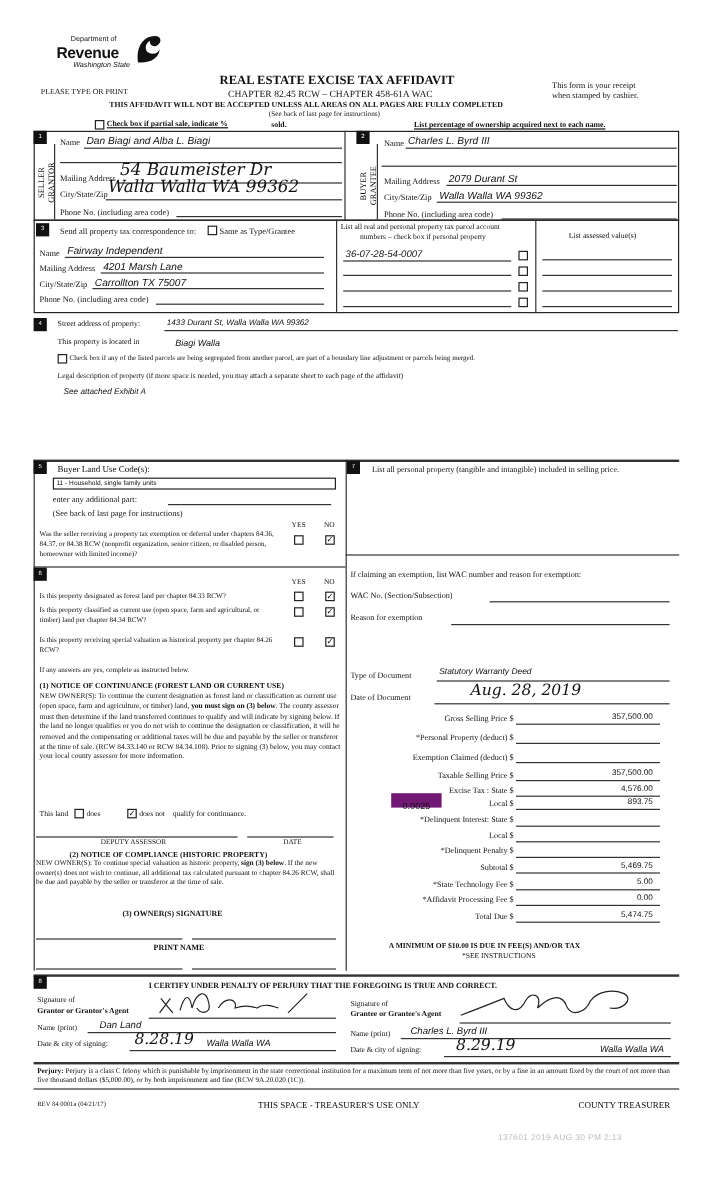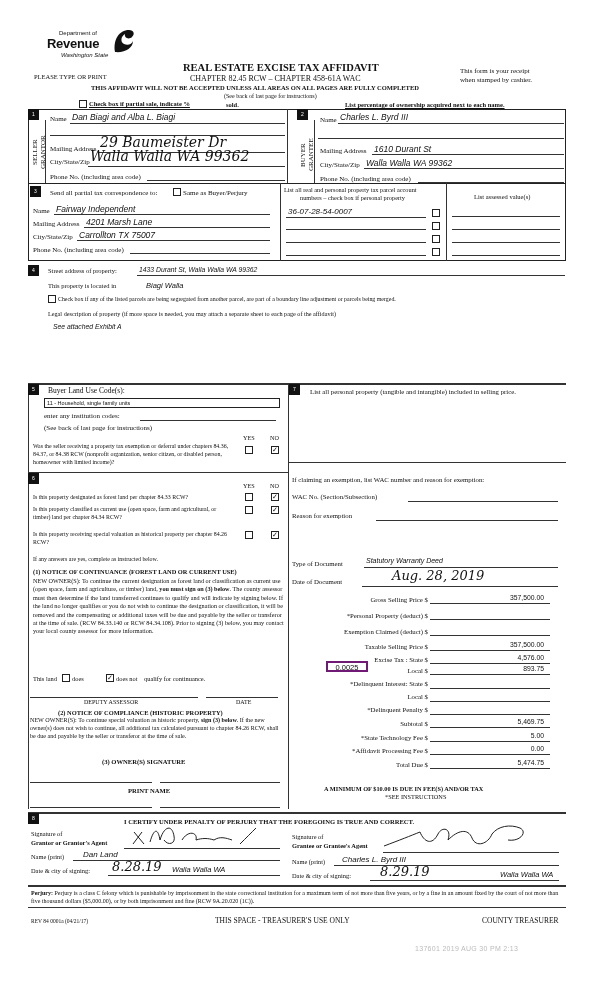--- a/index.html
+++ b/index.html
@@ -50,52 +50,52 @@
 <div class="num" style="left:28px;top:109px;">1</div>
 <div class="vline" style="left:45px;top:120px;height:63px;"></div>
 <div class="vert" style="left:31px;top:128px;height:48px;width:14px;">
   <span>SELLER</span><br><span>GRANTOR</span>
 </div>
 <div class="lbl" style="left:50px;top:115px;">Name</div>
 <div class="lbl fill" style="left:72px;top:112px;font-size:8.5px;">Dan Biagi and Alba L. Biagi</div>
 <div class="hline" style="left:70px;top:123px;width:215px;"></div>
 <div class="hline" style="left:50px;top:135px;width:235px;"></div>
 <div class="lbl" style="left:50px;top:145px;">Mailing Address</div>
-<div class="lbl hand" style="left:100px;top:134px;font-size:14px;">29 Baumeister Dr</div>
+<div class="lbl hand" style="left:100px;top:134px;font-size:14px;">54 Baumeister Dr</div>
 <div class="hline" style="left:98px;top:152px;width:187px;"></div>
 <div class="lbl" style="left:50px;top:158px;">City/State/Zip</div>
 <div class="lbl hand" style="left:90px;top:148px;font-size:14px;">Walla Walla WA 99362</div>
 <div class="hline" style="left:88px;top:166px;width:197px;"></div>
 <div class="lbl" style="left:50px;top:173px;">Phone No. (including area code)</div>
 <div class="hline" style="left:147px;top:180px;width:138px;"></div>
 
 <div class="vline" style="left:287px;top:109px;height:75px;"></div>
 <div class="num" style="left:297px;top:109px;">2</div>
 <div class="vline" style="left:314px;top:120px;height:63px;"></div>
 <div class="vert" style="left:299px;top:135px;height:40px;width:14px;">
   <span>BUYER</span><br><span>GRANTEE</span>
 </div>
 <div class="lbl" style="left:320px;top:116px;">Name</div>
 <div class="lbl fill" style="left:340px;top:112px;font-size:8.5px;">Charles L. Byrd III</div>
 <div class="hline" style="left:338px;top:123px;width:226px;"></div>
 <div class="hline" style="left:318px;top:138px;width:246px;"></div>
 <div class="lbl" style="left:320px;top:147px;">Mailing Address</div>
-<div class="lbl fill" style="left:374px;top:144px;font-size:8.5px;">1610 Durant St</div>
+<div class="lbl fill" style="left:374px;top:144px;font-size:8.5px;">2079 Durant St</div>
 <div class="hline" style="left:372px;top:154px;width:192px;"></div>
 <div class="lbl" style="left:320px;top:161px;">City/State/Zip</div>
 <div class="lbl fill" style="left:366px;top:158px;font-size:8.5px;">Walla Walla WA 99362</div>
 <div class="hline" style="left:364px;top:168px;width:200px;"></div>
 <div class="lbl" style="left:320px;top:175px;">Phone No. (including area code)</div>
 <div class="hline" style="left:418px;top:182px;width:146px;"></div>
 
 <div class="box" style="left:28px;top:183px;width:538px;height:78px;"></div>
 <div class="num" style="left:30px;top:186px;">3</div>
-<div class="lbl" style="left:50px;top:189px;">Send all partial tax correspondence to:</div>
+<div class="lbl" style="left:50px;top:189px;">Send all property tax correspondence to:</div>
 <div class="cb" style="left:173px;top:188px;"></div>
-<div class="lbl" style="left:183px;top:189px;">Same as Buyer/Perjury</div>
+<div class="lbl" style="left:183px;top:189px;">Same as Type/Grantee</div>
 <div class="lbl" style="left:33px;top:207px;">Name</div>
 <div class="lbl fill" style="left:56px;top:204px;font-size:8.5px;">Fairway Independent</div>
 <div class="hline" style="left:54px;top:214px;width:216px;"></div>
 <div class="lbl" style="left:33px;top:220px;">Mailing Address</div>
 <div class="lbl fill" style="left:86px;top:217px;font-size:8.5px;">4201 Marsh Lane</div>
 <div class="hline" style="left:84px;top:227px;width:186px;"></div>
 <div class="lbl" style="left:33px;top:233px;">City/State/Zip</div>
 <div class="lbl fill" style="left:79px;top:230px;font-size:8.5px;">Carrollton TX 75007</div>
 <div class="hline" style="left:77px;top:240px;width:193px;"></div>
 <div class="lbl" style="left:33px;top:246px;">Phone No. (including area code)</div>
@@ -142,21 +142,21 @@
 
 <div class="hline" style="left:28px;top:383px;width:538px;border-top:2px solid #333;"></div>
 <div class="vline" style="left:288px;top:383px;height:426px;"></div>
 <div class="vline" style="left:28px;top:383px;height:426px;"></div>
 
 <div class="num" style="left:28px;top:384px;">5</div>
 <div class="lbl" style="left:48px;top:386px;font-size:7.5px;">Buyer Land Use Code(s):</div>
 <div class="abs sans" style="left:44px;top:398px;width:236px;height:10px;border:1px solid #222;font-size:5.5px;line-height:8px;padding-left:2px;">
   <span>11 - Household, single family units</span>
 </div>
-<div class="lbl" style="left:44px;top:412px;font-size:7px;">enter any institution codes:</div>
+<div class="lbl" style="left:44px;top:412px;font-size:7px;">enter any additional part:</div>
 <div class="hline" style="left:140px;top:420px;width:136px;"></div>
 <div class="lbl" style="left:44px;top:424px;font-size:7px;">(See back of last page for instructions)</div>
 <div class="lbl" style="left:243px;top:434px;font-size:6.2px;">YES</div>
 <div class="lbl" style="left:270px;top:434px;font-size:6.2px;">NO</div>
 <div class="para" style="left:33px;top:442px;width:210px;font-size:5.9px;line-height:8px;">Was the seller receiving a property tax exemption or deferral under chapters 84.36, 84.37, or 84.38 RCW (nonprofit organization, senior citizen, or disabled person, homeowner with limited income)?</div>
 <div class="cb" style="left:245px;top:446px;"></div>
 <div class="cb" style="left:271px;top:446px;">✓</div>
 
 <div class="hline" style="left:28px;top:472px;width:260px;"></div>
 <div class="num" style="left:28px;top:473px;">6</div>
@@ -228,21 +228,21 @@
 <div class="amtline" style="left:430px;top:635px;"></div>
 
 <div class="lbl right" style="left:298px;top:643px;width:130px;font-size:6.8px;">Taxable Selling Price $</div>
 <div class="amt" style="left:432px;top:641px;">357,500.00</div>
 <div class="amtline" style="left:430px;top:650px;"></div>
 
 <div class="lbl right" style="left:298px;top:656px;width:130px;font-size:6.8px;">Excise Tax : State $</div>
 <div class="amt" style="left:432px;top:654px;">4,576.00</div>
 <div class="amtline" style="left:430px;top:663px;"></div>
 
-<div class="abs sans" style="left:326px;top:661px;width:42px;height:11px;border:2px solid #701a75;font-size:7.5px;text-align:center;line-height:9px;">
+<div class="abs sans" style="left:326px;top:661px;width:42px;height:11px;border:6px solid #701a75;font-size:7.5px;text-align:center;line-height:9px;">
   <span>0.0025</span>
 </div>
 <div class="lbl right" style="left:370px;top:667px;width:58px;font-size:6.8px;">Local $</div>
 <div class="amt" style="left:432px;top:665px;">893.75</div>
 <div class="amtline" style="left:430px;top:674px;"></div>
 
 <div class="lbl right" style="left:298px;top:680px;width:130px;font-size:6.8px;">*Delinquent Interest: State $</div>
 <div class="amtline" style="left:430px;top:688px;"></div>
 
 <div class="lbl right" style="left:298px;top:693px;width:130px;font-size:6.8px;">Local $</div>

